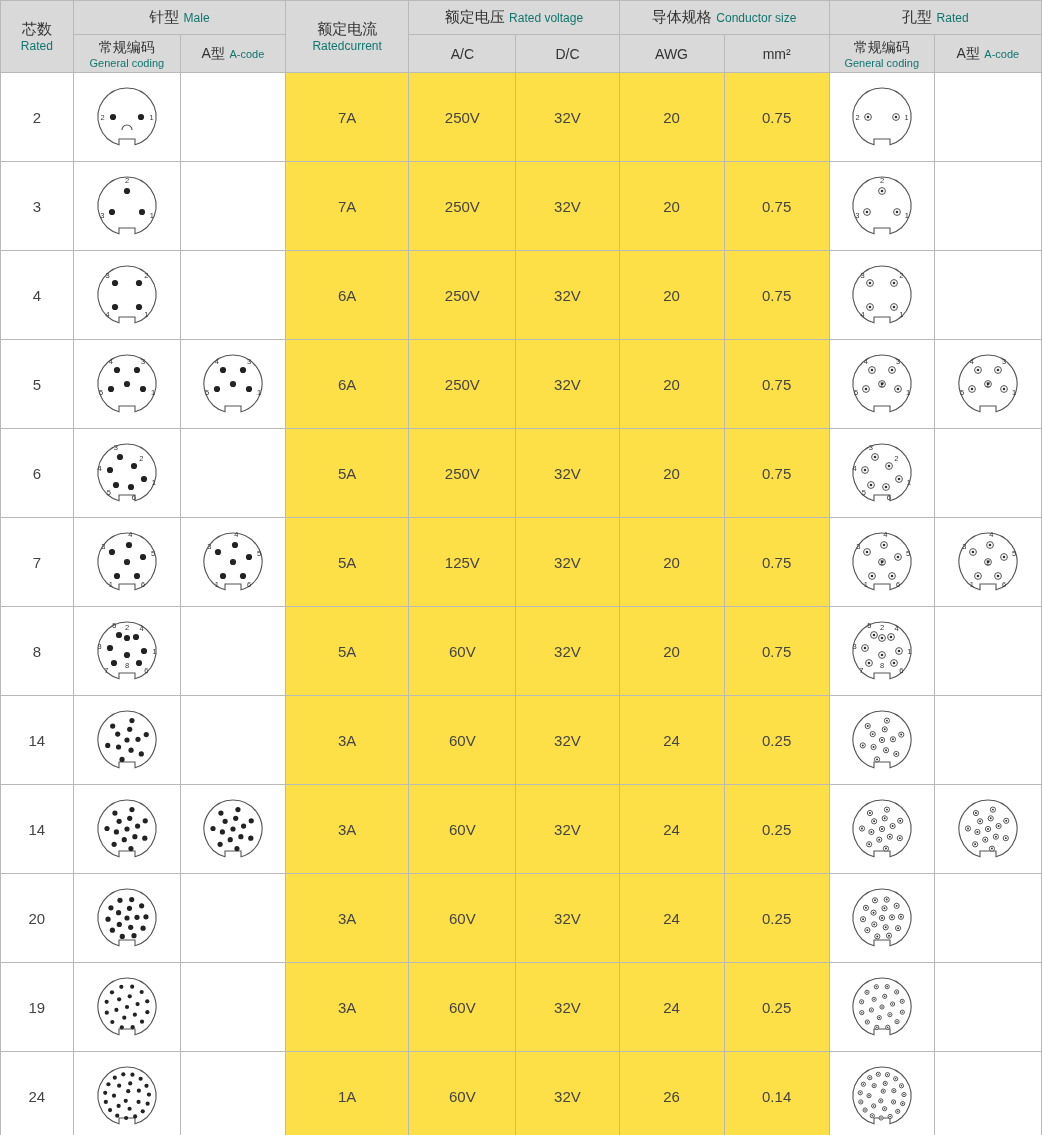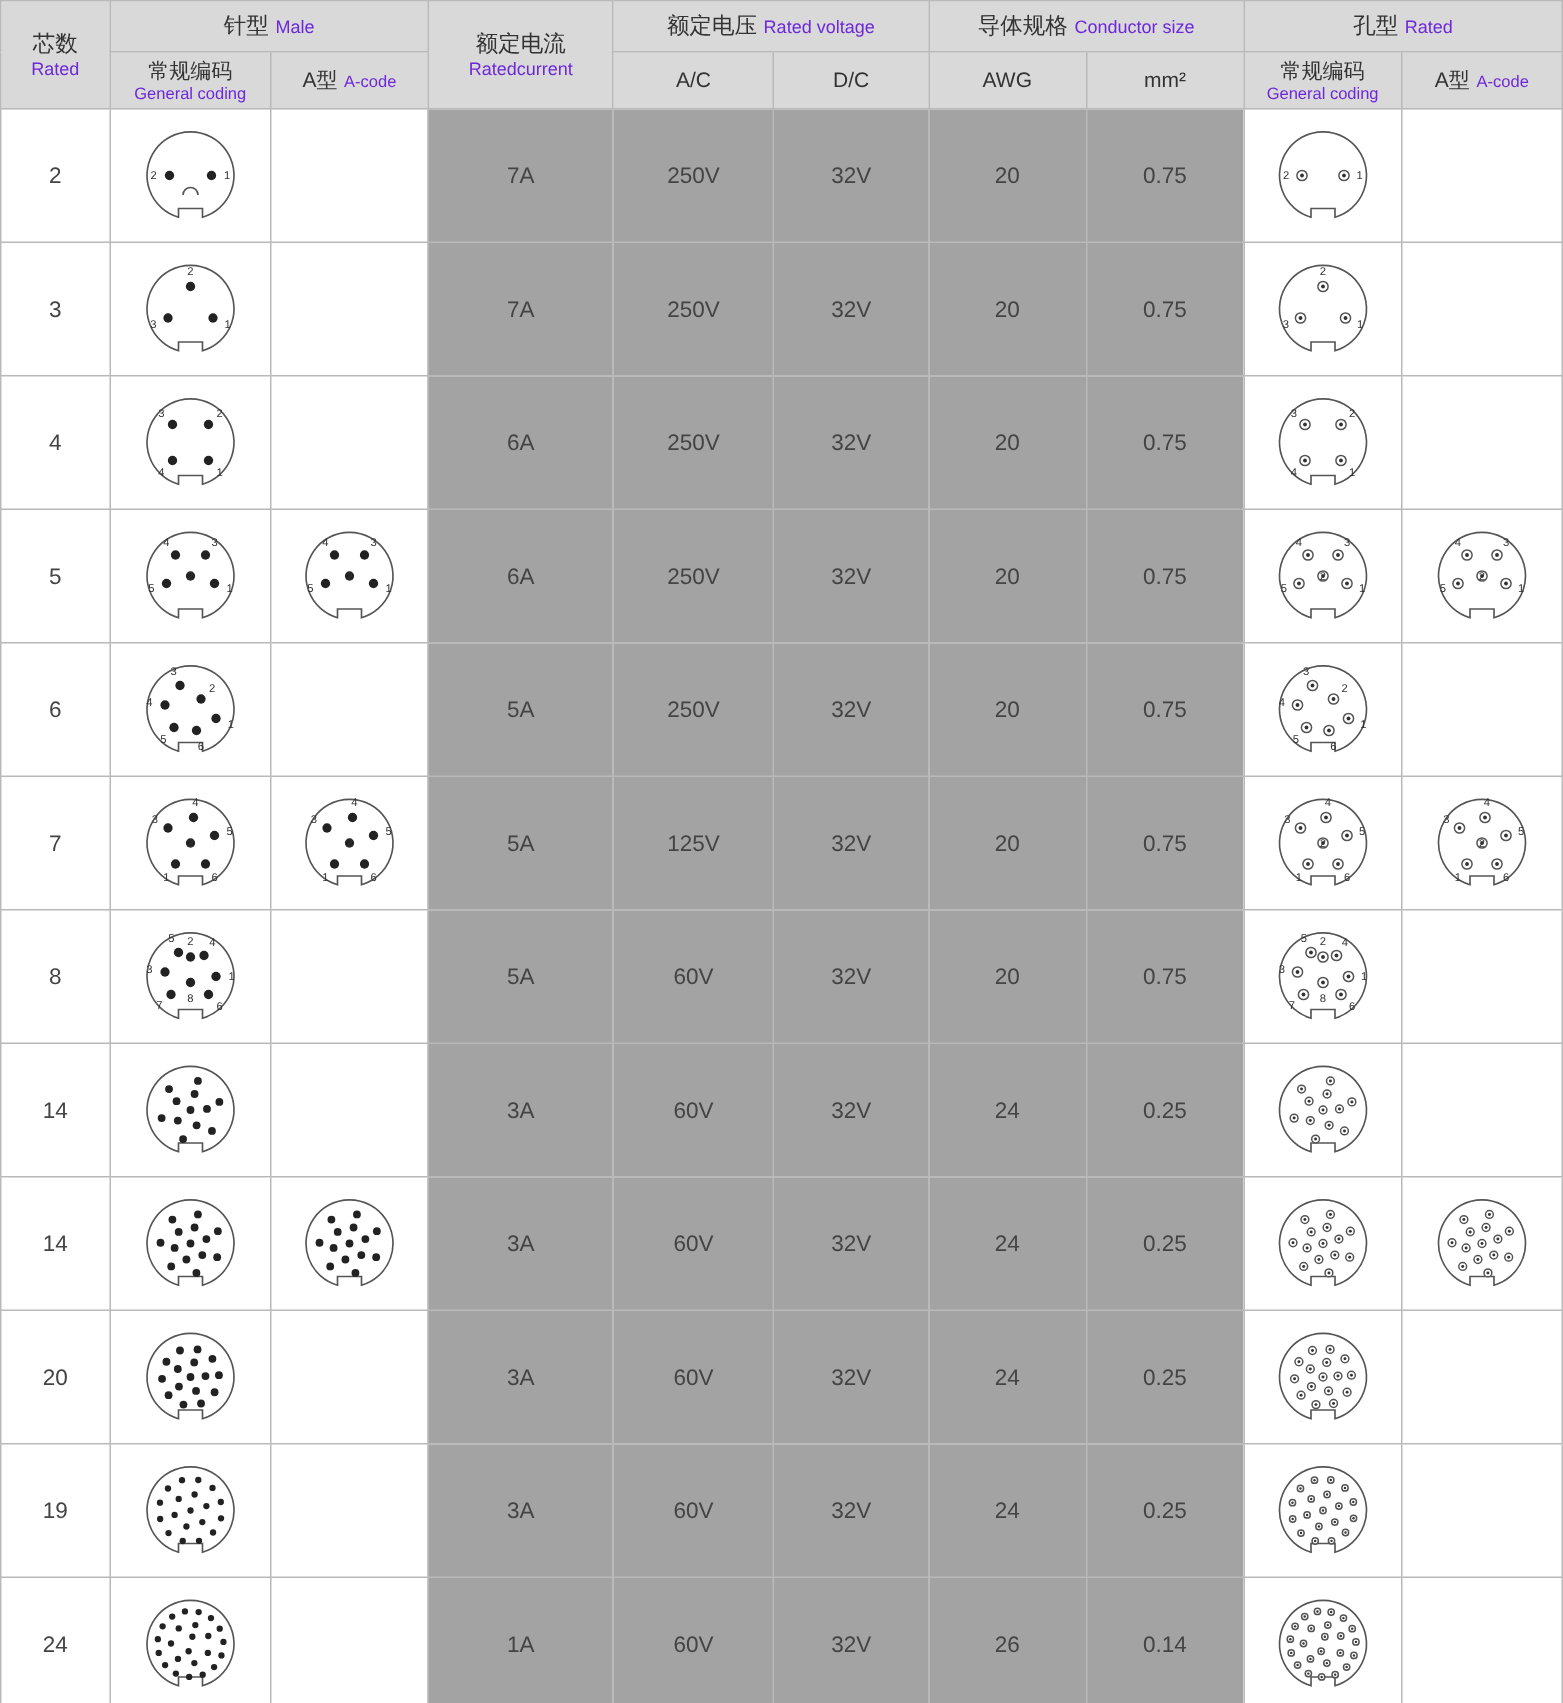--- a/index.html
+++ b/index.html
@@ -1,27 +1,27 @@
 <!DOCTYPE html>
 <html><head>
 <meta charset="utf-8">
 <style>
   html,body{margin:0;padding:0;background:#fff;}
   body{width:1042px;font-family:"Liberation Sans","DejaVu Sans",sans-serif;color:#333;}
   table{border-collapse:collapse;width:1042px;table-layout:fixed;}
   td,th{border:1px solid #b9b9b9;text-align:center;vertical-align:middle;padding:0;}
   thead td{background:#d9d9d9;color:#333;font-weight:normal;}
   .hdr-cn{font-size:15px;}
-  .hdr-en{font-size:12px;color:#6d28d9;}
+  .hdr-en{font-size:12px;color:#0f766e;}
   .hdr-top{height:34px;}
   .hdr-sub{height:38px;}
   .hdr-sub .hdr-cn{font-size:14px;}
   .hdr-sub .hdr-en{font-size:11px;}
   .row-td{height:88px;font-size:15px;color:#444;}
-  .gray{background:#a3a3a3;}
+  .gray{background:#fde047;}
   .white{background:#ffffff;}
   .pins{font-size:15px;color:#444;}
   .conn{display:flex;align-items:center;justify-content:center;height:88px;}
   svg{display:block;}
 </style>
 </head>
 <body>
 
 <table>
   <colgroup>

